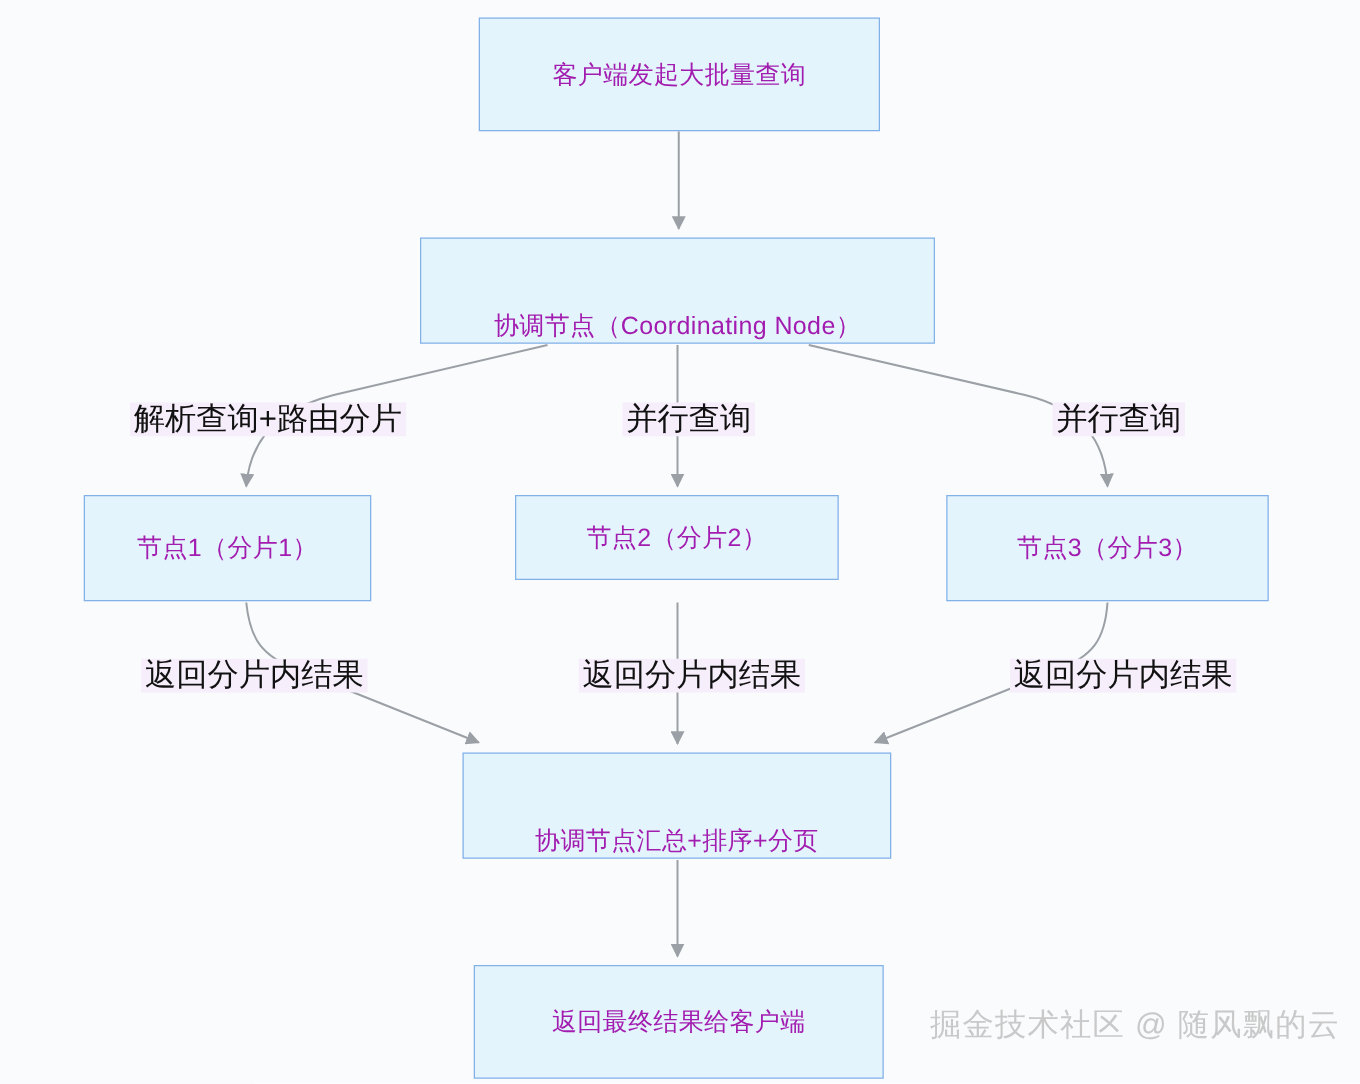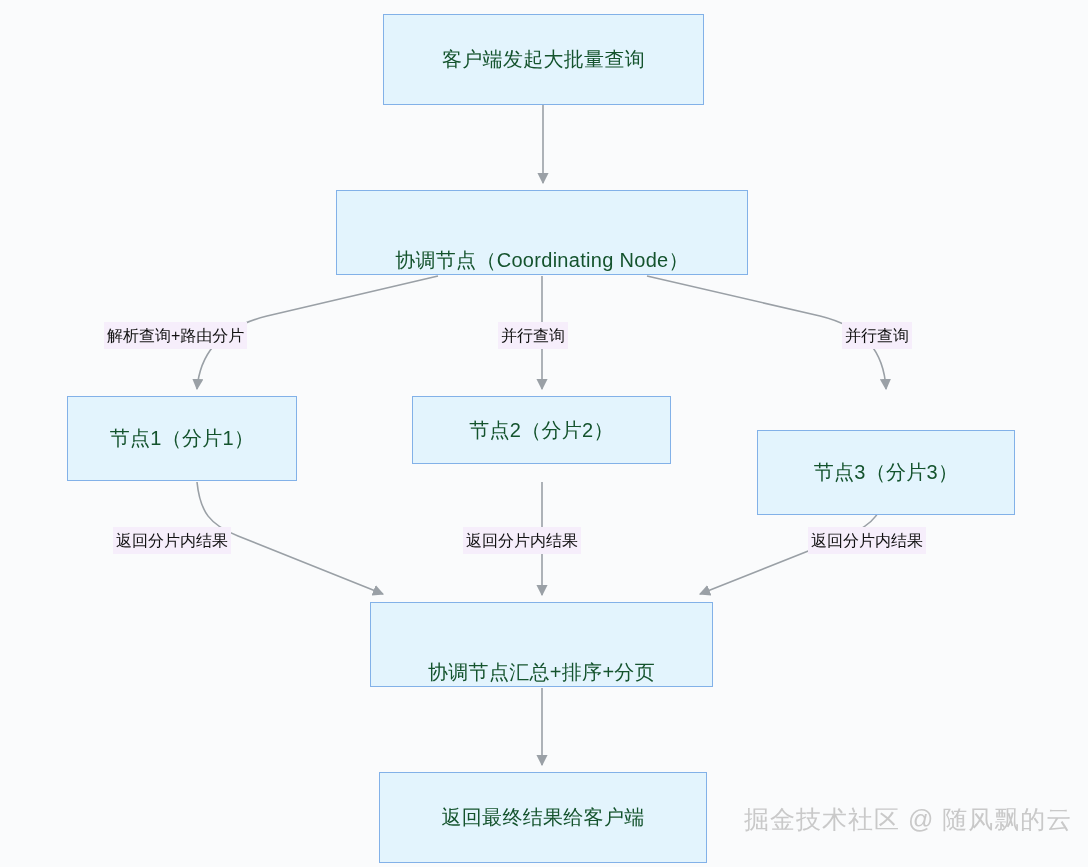--- a/index.html
+++ b/index.html
@@ -24,30 +24,30 @@
     pointer-events: none;
   }
   .node {
     position: absolute;
     box-sizing: border-box;
     background: #e3f4fd;
     border: 1.6px solid #82b1e8;
     display: flex;
     align-items: center;
     justify-content: center;
-    color: #14532d;
+    color: #a21caf;
     font-size: 20px;
     letter-spacing: 0.3px;
     white-space: nowrap;
   }
   .edge-label {
     position: absolute;
     background: #f6eefb;
     color: #111111;
-    font-size: 16px;
+    font-size: 25px;
     line-height: 25px;
     padding: 1px 3px;
     white-space: nowrap;
     box-sizing: border-box;
   }
   .watermark {
     position: absolute;
     color: #c9c9c9;
     font-size: 25px;
     letter-spacing: 1px;
@@ -93,21 +93,21 @@
   </div>
 
   <div class="node" style="left:67px; top:396px; width:230px; height:85px;">
     <span>节点1（分片1）</span>
   </div>
 
   <div class="node" style="left:412px; top:396px; width:259px; height:68px;">
     <span>节点2（分片2）</span>
   </div>
 
-  <div class="node" style="left:757px; top:396px; width:258px; height:85px;margin-top:34px;">
+  <div class="node" style="left:757px; top:396px; width:258px; height:85px;">
     <span>节点3（分片3）</span>
   </div>
 
   <div class="node" style="left:370px; top:602px; width:343px; height:85px;align-items:flex-end;">
     <span>协调节点汇总+排序+分页</span>
   </div>
 
   <div class="node" style="left:379px; top:772px; width:328px; height:91px;align-items:center;">
     <span>返回最终结果给客户端</span>
   </div>

